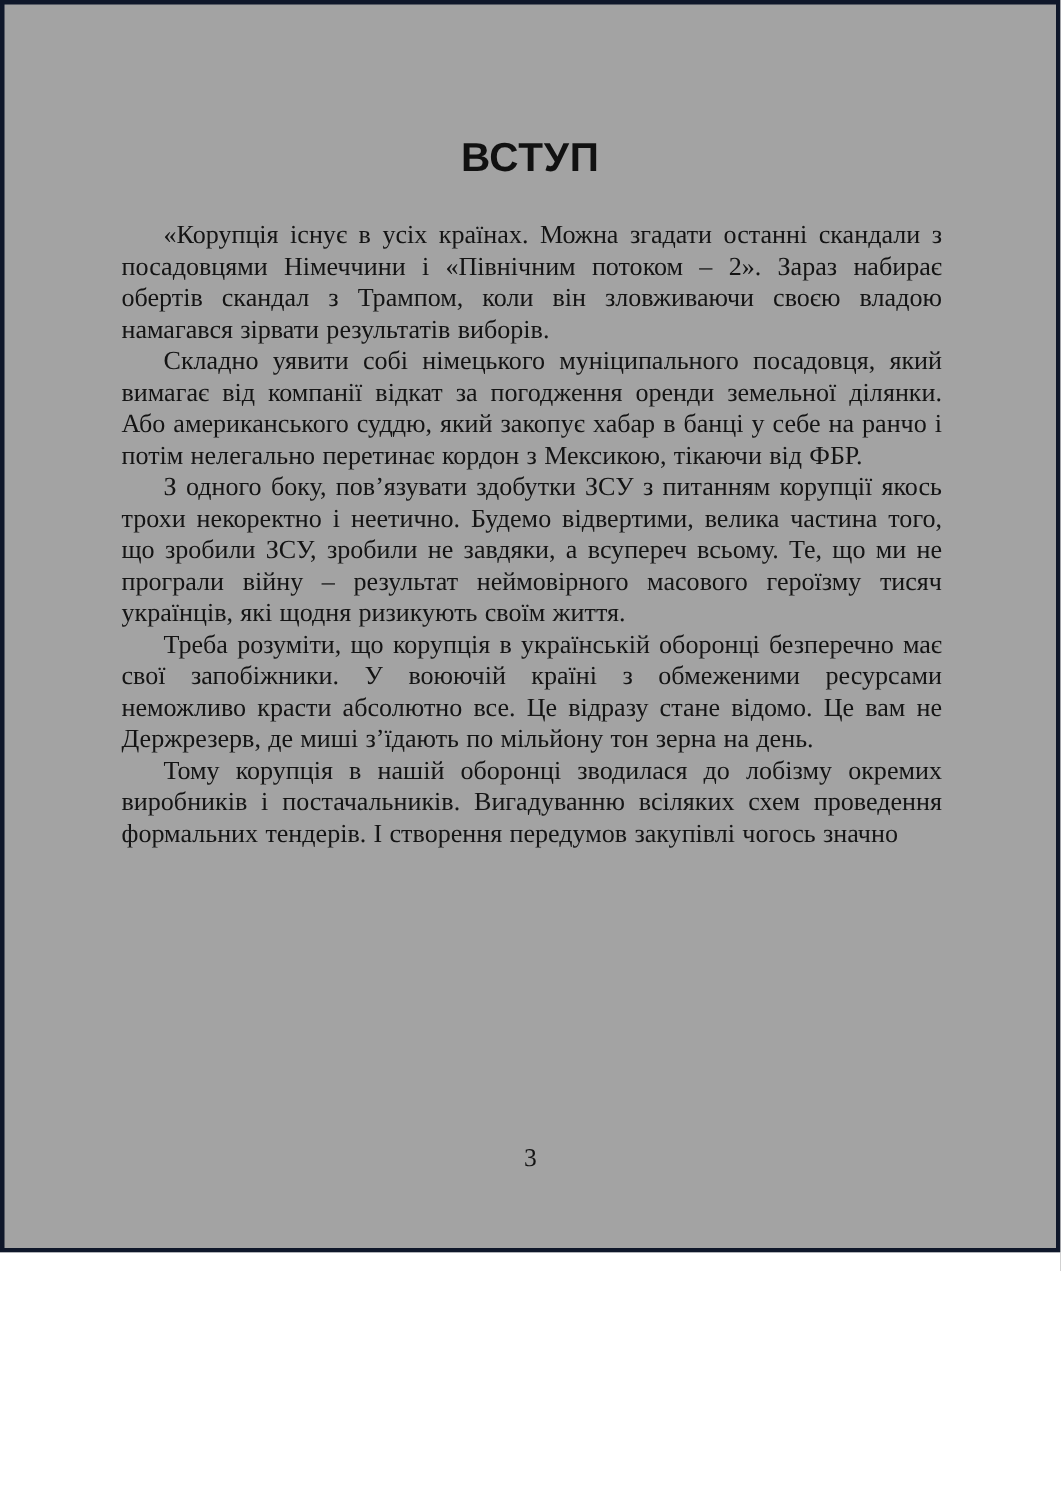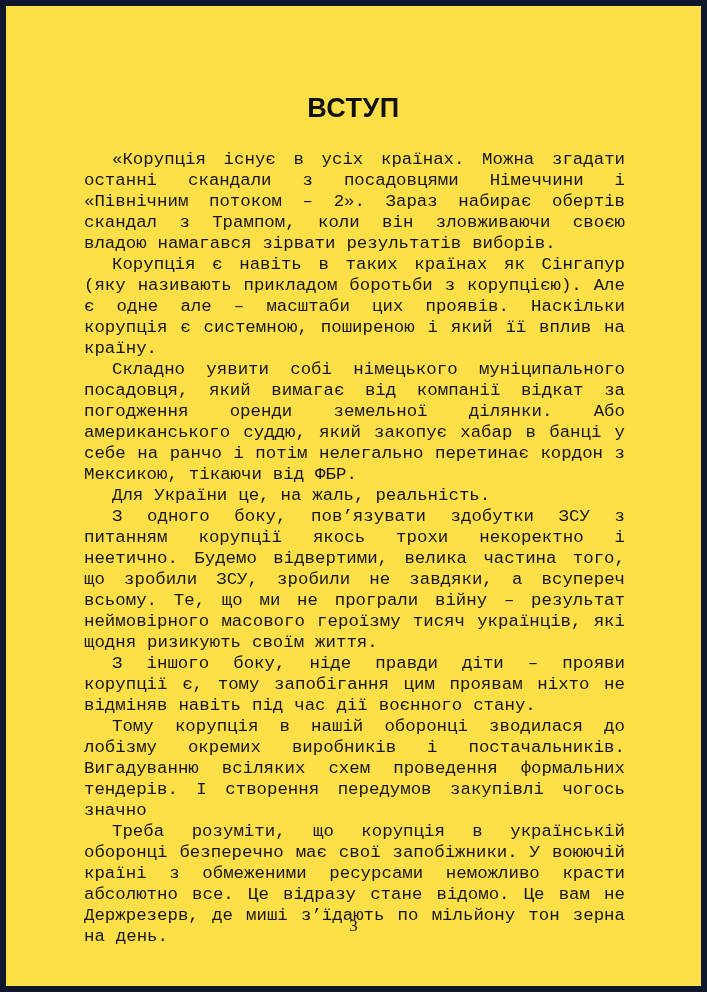--- a/index.html
+++ b/index.html
@@ -3,43 +3,42 @@
 <meta charset="utf-8">
 <style>
   html, body {
     margin: 0;
     padding: 0;
     background: #ffffff;
   }
   .page {
     position: relative;
     width: 707px;
-    height: 992px;
-    background: #fde047;
+    height: 835px;
+    background: #a3a3a3;
     color: #0d0d0d;
     font-family: "Liberation Serif", serif;
     box-sizing: border-box;
-    border: 6px solid #0f172a;
+    border: 3px solid #0f172a;
     overflow: hidden;
   }
   .title {
     margin: 0;
     padding-top: 88px;
     margin-bottom: 25px;
     text-align: center;
     font-family: "Liberation Sans", sans-serif;
     font-weight: 700;
     font-size: 27px;
     line-height: 1.1;
     letter-spacing: 0.5px;
     color: #111111;
   }
   .content {
     margin: 0 76px 0 78px;
-    font-family: Liberation Mono, monospace;
   }
   .content p {
     margin: 0;
     text-align: justify;
     text-indent: 28px;
     font-size: 17.4px;
     line-height: 21px;
     word-spacing: 0.5px;
     color: #141414;
   }
@@ -54,23 +53,20 @@
   }
 </style>
 </head>
 <body>
 
 <div class="page">
   <h1 class="title">ВСТУП</h1>
 
   <div class="content">
     <p>«Корупція існує в усіх країнах. Можна згадати останні скандали з посадовцями Німеччини і «Північним потоком – 2». Зараз набирає обертів скандал з Трампом, коли він зловживаючи своєю владою намагався зірвати результатів виборів.</p>
-    <p>Корупція є навіть в таких країнах як Сінгапур (яку називають прикладом боротьби з корупцією). Але є одне але – масштаби цих проявів. Наскільки корупція є системною, поширеною і який її вплив на країну.</p>
     <p>Складно уявити собі німецького муніципального посадовця, який вимагає від компанії відкат за погодження оренди земельної ділянки. Або американського суддю, який закопує хабар в банці у себе на ранчо і потім нелегально перетинає кордон з Мексикою, тікаючи від ФБР.</p>
-    <p>Для України це, на жаль, реальність.</p>
     <p>З одного боку, пов’язувати здобутки ЗСУ з питанням корупції якось трохи некоректно і неетично. Будемо відвертими, велика частина того, що зробили ЗСУ, зробили не завдяки, а всупереч всьому. Те, що ми не програли війну – результат неймовірного масового героїзму тисяч українців, які щодня ризикують своїм життя.</p>
-    <p>З іншого боку, ніде правди діти – прояви корупції є, тому запобігання цим проявам ніхто не відміняв навіть під час дії воєнного стану.</p>
+    <p>Треба розуміти, що корупція в українській оборонці безперечно має свої запобіжники. У воюючій країні з обмеженими ресурсами неможливо красти абсолютно все. Це відразу стане відомо. Це вам не Держрезерв, де миші з’їдають по мільйону тон зерна на день.</p>
     <p>Тому корупція в нашій оборонці зводилася до лобізму окремих виробників і постачальників. Вигадуванню всіляких схем проведення формальних тендерів. І створення передумов закупівлі чогось значно</p>
-    <p>Треба розуміти, що корупція в українській оборонці безперечно має свої запобіжники. У воюючій країні з обмеженими ресурсами неможливо красти абсолютно все. Це відразу стане відомо. Це вам не Держрезерв, де миші з’їдають по мільйону тон зерна на день.</p>
   </div>
 
   <div class="page-number">3</div>
 </div>
 
 </body></html>

